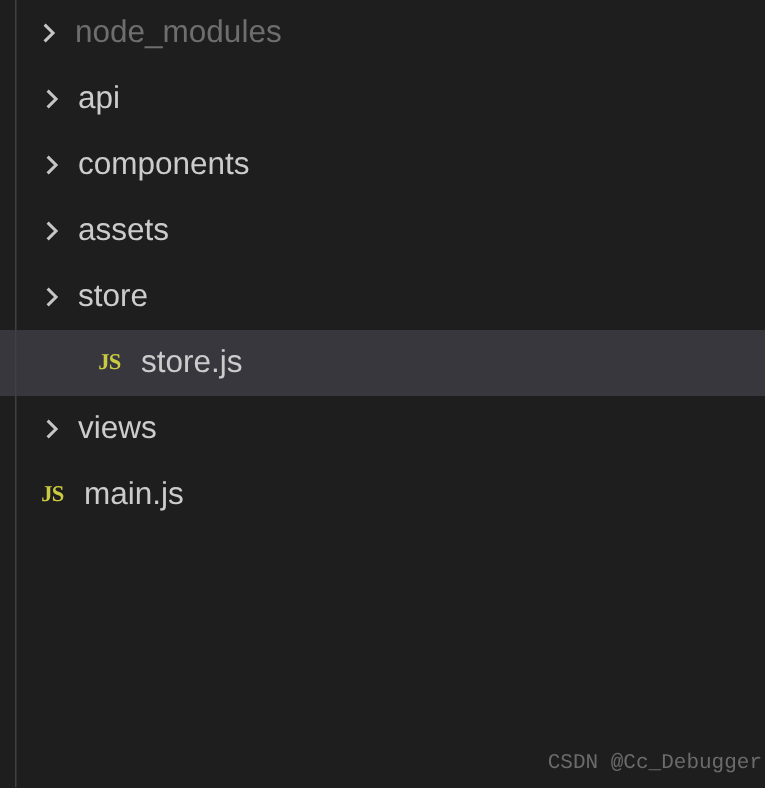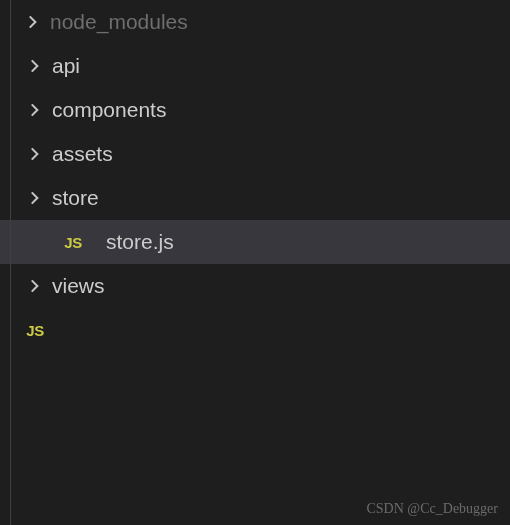--- a/index.html
+++ b/index.html
@@ -52,24 +52,25 @@
       stroke: #c5c5c5;
       stroke-width: 1.8;
       fill: none;
     }
     .file-icon {
       display: inline-flex;
       width: 26px;
       height: 26px;
       align-items: center;
       justify-content: center;
-      margin-right: 20px;
+      margin-right: 8px;
       flex-shrink: 0;
       font-weight: bold;
       font-size: 14px;
+      font-family: Liberation Serif, serif;
     }
     .js-icon {
       color: #cbcb41;
       font-weight: 900;
       font-size: 15px;
       letter-spacing: -0.5px;
     }
     .vue-icon svg {
       width: 22px;
       height: 22px;
@@ -85,24 +86,24 @@
       position: absolute;
       left: 10px;
       top: 0;
       height: 525px;
       width: 1px;
       background: #404040;
     }
     .watermark {
       position: absolute;
       bottom: 8px;
-      right: 12px;
+      right: 2px;
       color: #6b6b6b;
       font-size: 14px;
-      font-family: Liberation Serif, serif;
+      font-family: Liberation Mono, monospace;
       pointer-events: none;
     }
   </style>
 </head>
 <body>
 
 <div class="indent-guide"></div>
 
 <div class="tree">
 
@@ -164,17 +165,18 @@
       <svg viewBox="0 0 16 16">
           <path d="M6 3 L11 8 L6 13"></path>
         </svg>
     </span>
     <span class="label">views</span>
   </div>
 
 
   <div class="tree-item indent-1">
     <span class="file-icon js-icon">JS</span>
+    <span class="label">main.js</span>
   </div>
 
 </div>
 
 <div class="watermark">CSDN @Cc_Debugger</div>
 
 </body></html>

